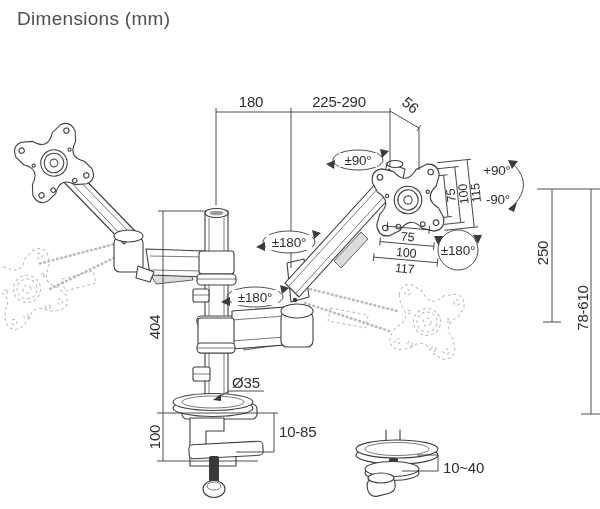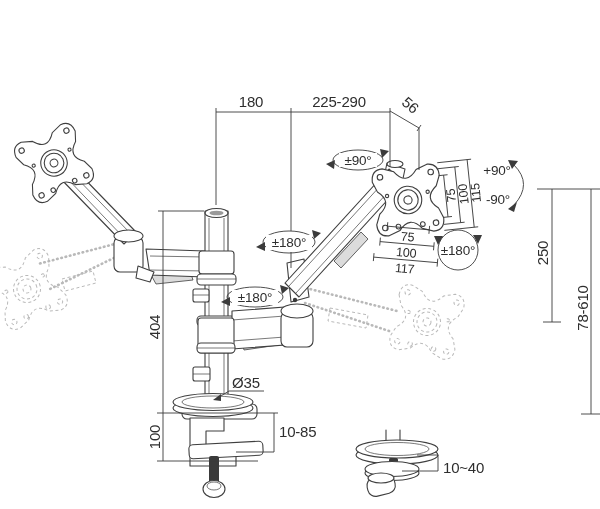--- a/index.html
+++ b/index.html
@@ -28,20 +28,21 @@
   .plate-ghost{fill:none;stroke:var(--ghost);stroke-width:1;stroke-dasharray:3 2.6;}
   .ghost{fill:none;stroke:var(--ghost);stroke-width:1;stroke-dasharray:3 2.6;}
   .ghostdot{fill:none;stroke:var(--ghost);stroke-width:2.6;stroke-dasharray:.6 3.8;stroke-linecap:round;}
   .whitebg{fill:#fff;stroke:none;}
   .arrow{fill:var(--dim);stroke:none;}
 </style>
 </head>
 <body>
 
 <div class="stage">
+  <div class="title">Dimensions (mm)</div>
 
   <svg width="600" height="509" viewBox="0 0 600 509">
     <defs>
       <g id="vesa-plate">
         <path d="M-33,-21 Q-33,-33 -22,-33 L-11,-29 Q0,-14 11,-29 L22,-33 Q33,-33 33,-21 L29,-11 Q15,0 29,11 L33,21 Q33,33 22,33 L11,29 Q0,15 -11,29 L-22,33 Q-33,33 -33,21 L-29,11 Q-15,0 -29,-11 Z"></path>
         <circle r="13.5"></circle>
           <circle r="10"></circle>
           <circle r="4"></circle>
         <circle cx="-25" cy="-25" r="2.7"></circle>
           <circle cx="25" cy="-25" r="2.7"></circle>

